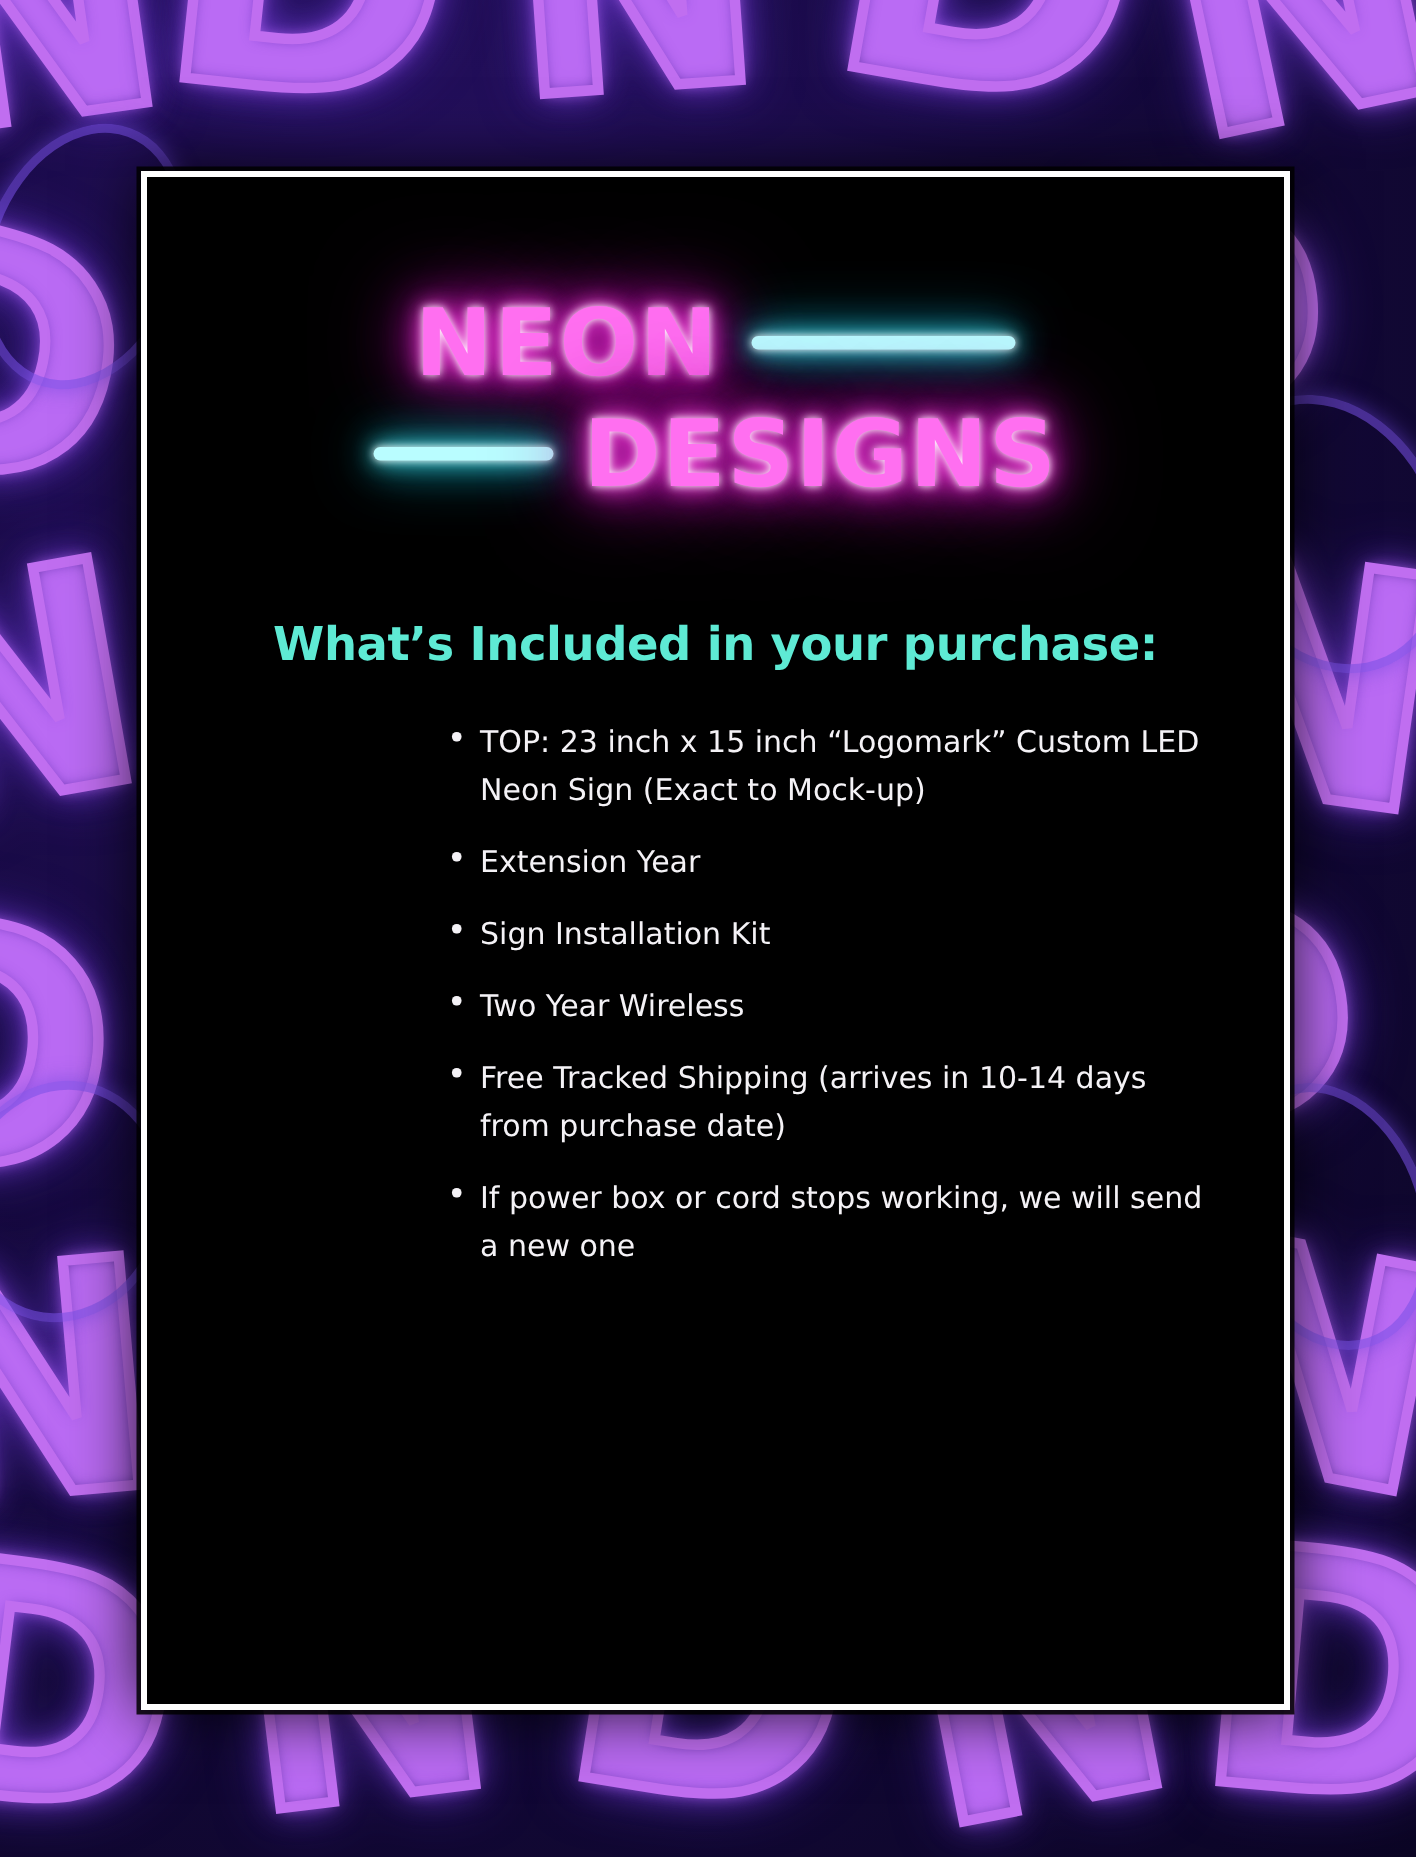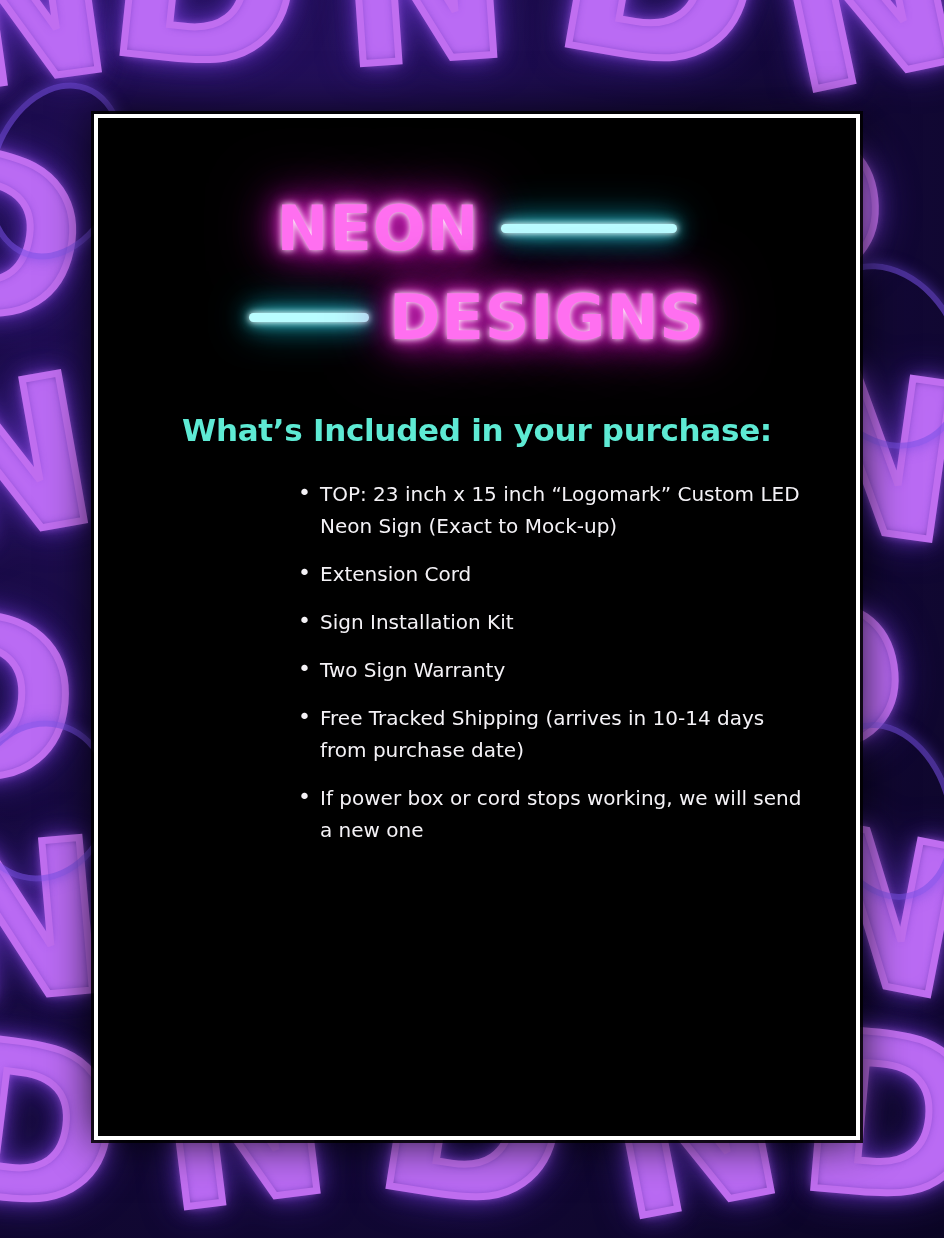--- a/index.html
+++ b/index.html
@@ -73,21 +73,21 @@
     margin-top: 52px;
   }
   .logo-row {
     position: absolute;
     display: flex;
     align-items: center;
     width: 100%;
     justify-content: center;
   }
   #logo-row-1 { top: 22px; }
-  #logo-row-2 { top: 111px; }
+  #logo-row-2 { top: 96px; }
   .logo-word {
     font-family: "DejaVu Sans", sans-serif;
     font-weight: 700;
     font-size: 62px;
     letter-spacing: 1px;
     color: #ff6ff0;
     text-shadow:
       0 0 6px #fff,
       0 0 14px #ff4fe4,
       0 0 28px #e41ad0,
@@ -187,22 +187,22 @@
         <div class="logo-row" id="logo-row-2">
           <span class="logo-bar" id="bar-left"></span>
           <span class="logo-word">DESIGNS</span>
         </div>
       </div>
 
       <h1 id="heading">What’s Included in your purchase:</h1>
 
       <ul id="items">
         <li>TOP: 23 inch x 15 inch “Logomark” Custom LED Neon Sign (Exact to Mock-up)</li>
-        <li>Extension Cord</li>
+        <li>Extension Year</li>
         <li>Sign Installation Kit</li>
-        <li>Two Sign Warranty</li>
+        <li>Two Year Wireless</li>
         <li>Free Tracked Shipping (arrives in 10-14 days from purchase date)</li>
         <li>If power box or cord stops working, we will send a new one</li>
       </ul>
 
     </div>
   </div>
 </div>
 
 </body></html>

